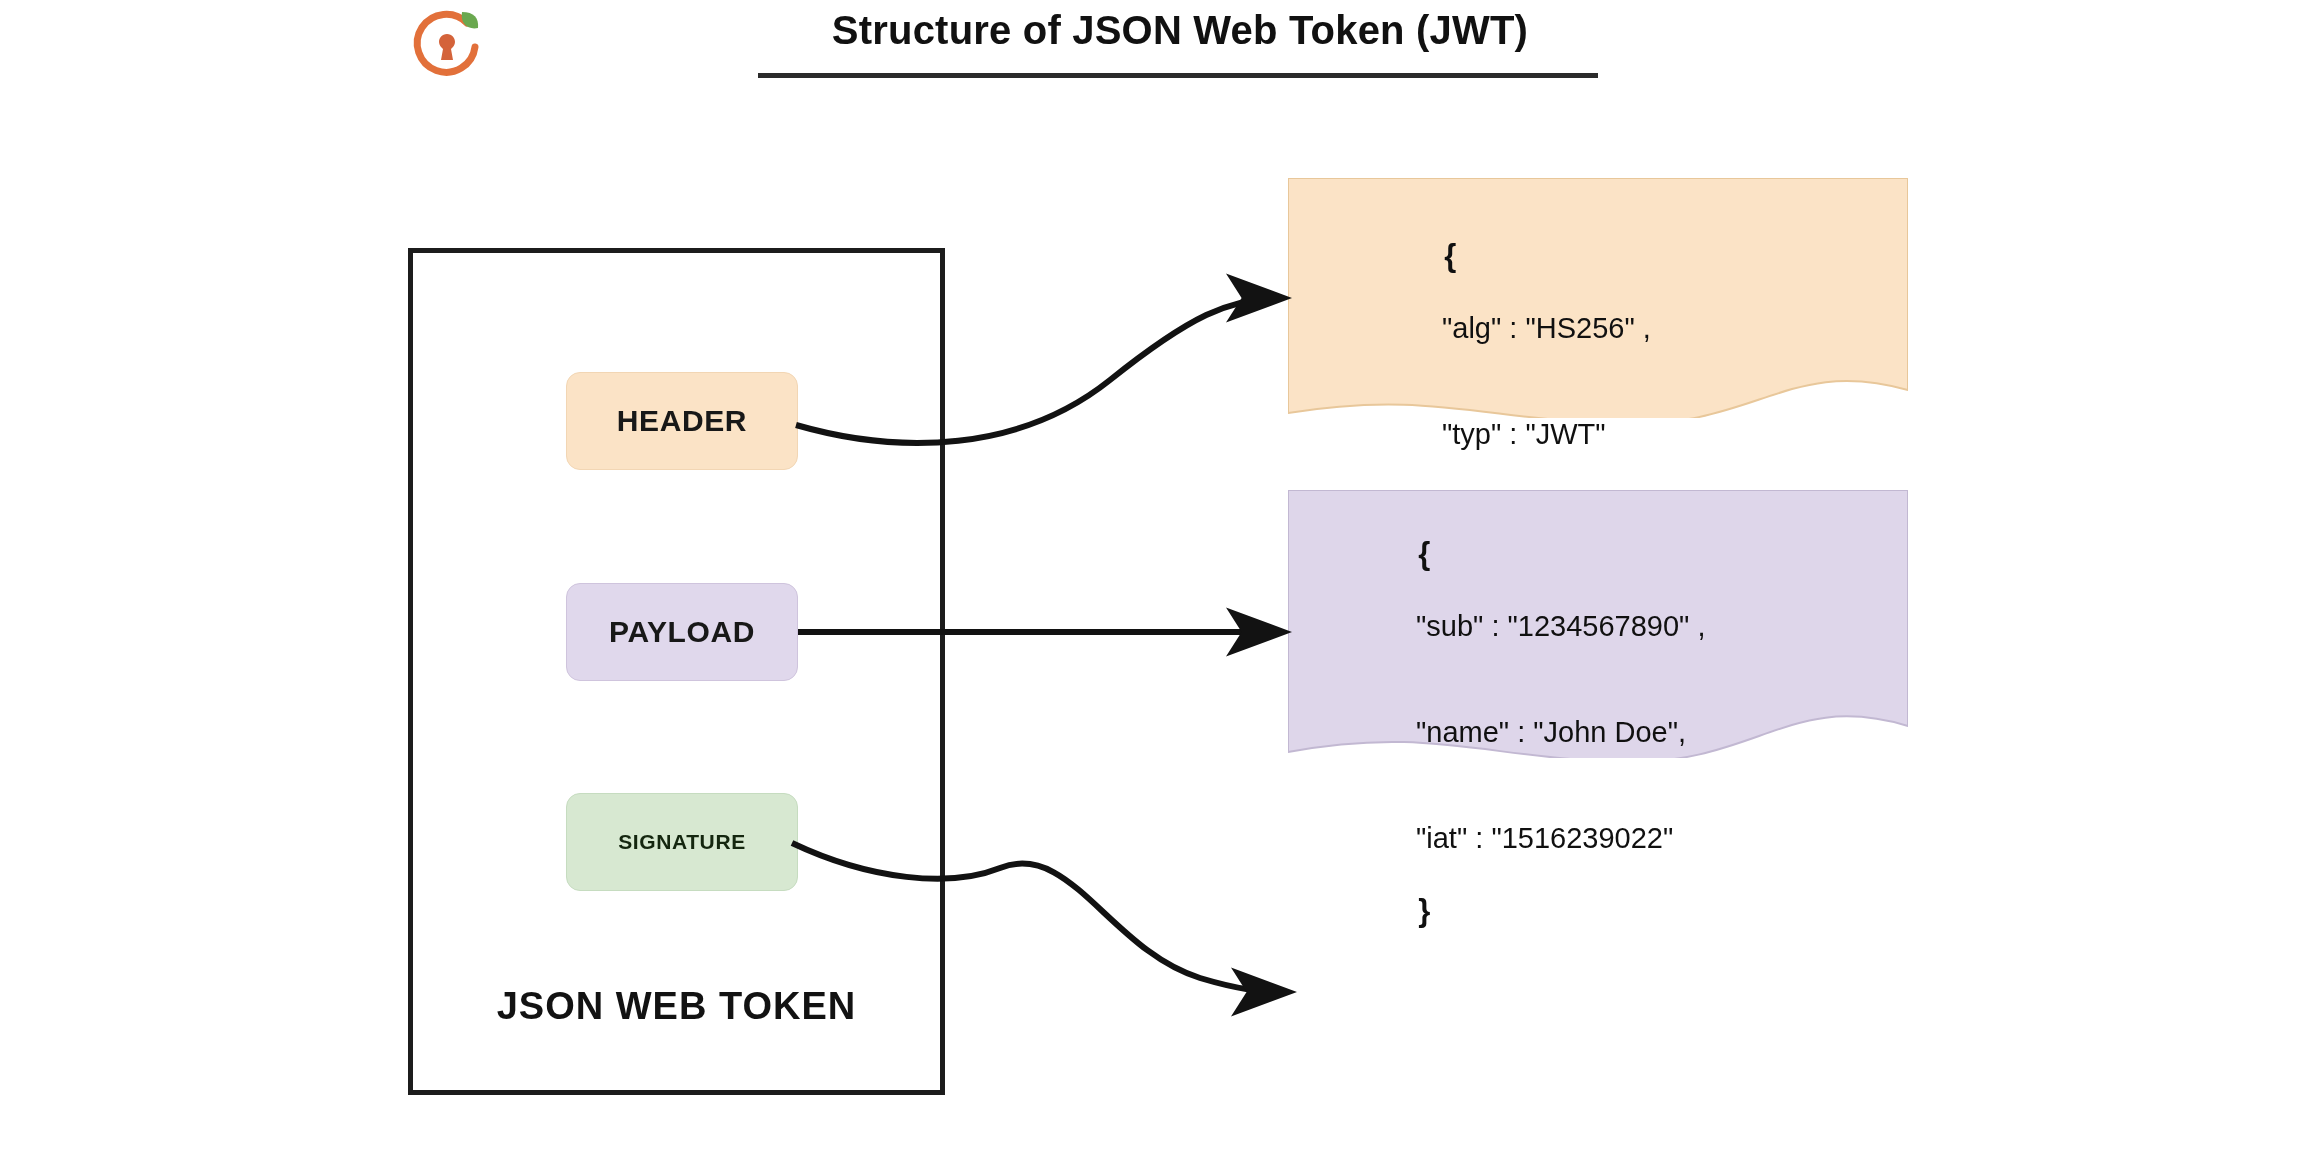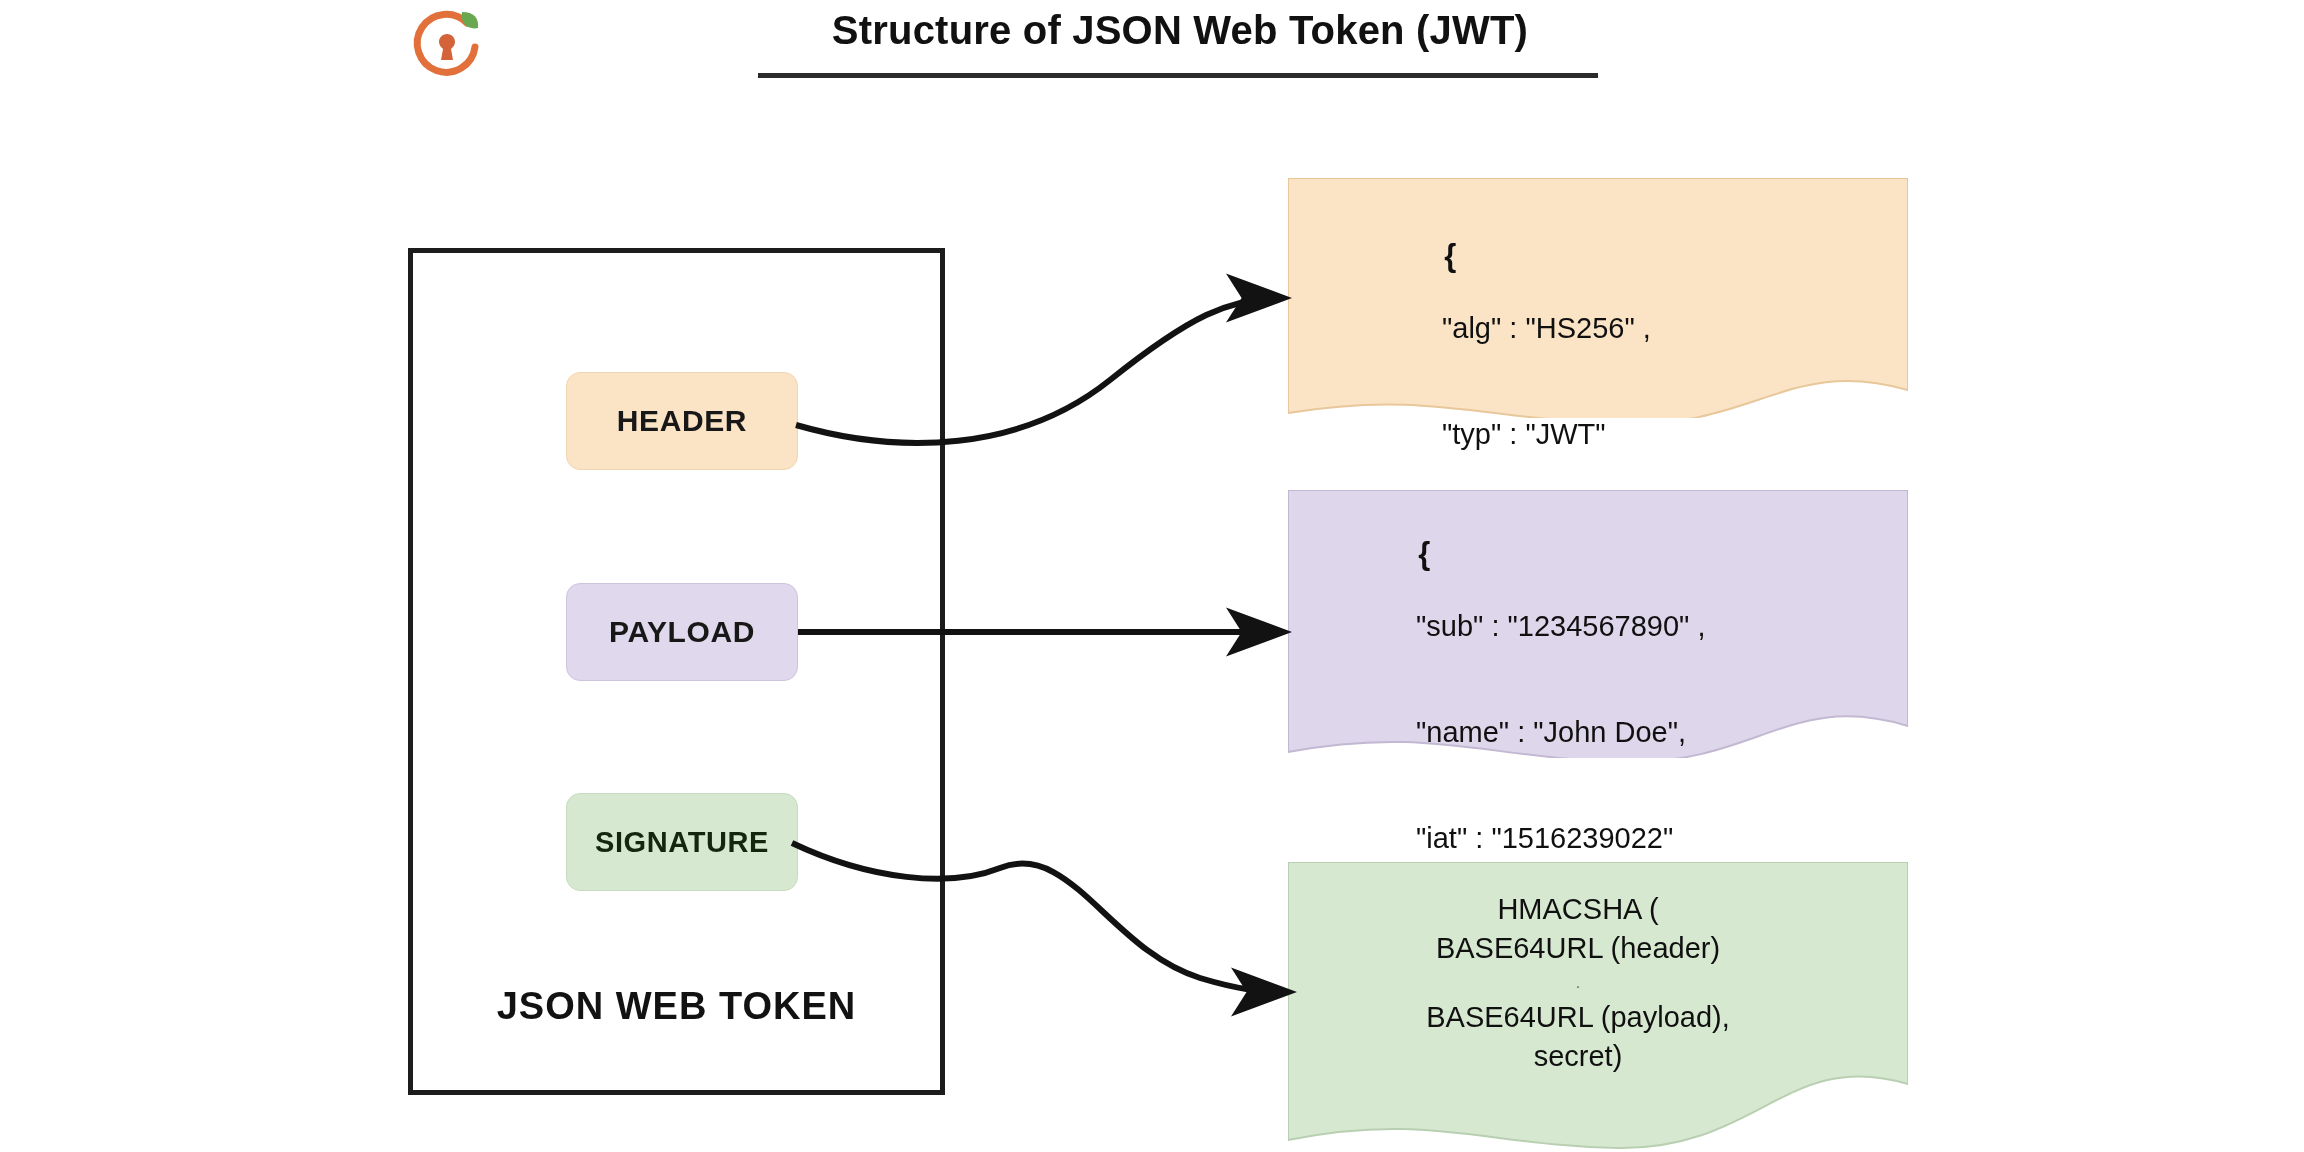--- a/index.html
+++ b/index.html
@@ -105,21 +105,21 @@
     background: #e0d8ec;
     border: 1.5px solid #cfc4dd;
     color: #181818;
   }
   #chip-signature {
     left: 566px;
     top: 793px;
     background: #d7e8d1;
     border: 1.5px solid #c6dcc0;
     color: #14260f;
-    font-size: 29px;
+    font-size: 21px;
   }
 
   
   .json-panel {
     position: absolute;
     width: 620px;
   }
   .json-panel .panel-shape {
     position: absolute;
     left: 0; top: 0;
@@ -228,32 +228,20 @@
     </svg>
     <div class="panel-text code-block">
       <span class="brace">{</span>
       <span class="indent-1">"sub" : "1234567890" ,</span>
       <span class="indent-1">"name" : "John Doe",</span>
       <span class="indent-1">"iat" : "1516239022"</span>
       <span class="brace">}</span>
     </div>
   </div>
 
-  <div class="json-panel" id="panel-signature">
-    <svg class="panel-shape" viewBox="0 0 620 290" preserveAspectRatio="none" xmlns="http://www.w3.org/2000/svg">
-      <path d="M0 0 H620 V222 C500 186 470 288 330 286 C200 284 140 250 0 278 Z" fill="#d7e8d1" stroke="#b9cfb2" stroke-width="2"></path>
-    </svg>
-    <div class="panel-text">
-      <span class="sig-line">HMACSHA (</span>
-      <span class="sig-line">BASE64URL (header)</span>
-      <span class="sig-dot">.</span>
-      <span class="sig-line">BASE64URL (payload),</span>
-      <span class="sig-line">secret)</span>
-    </div>
-  </div>
 
   <svg id="connectors" viewBox="0 0 2304 1152" xmlns="http://www.w3.org/2000/svg">
     <defs>
       <marker id="arrowhead" markerWidth="11" markerHeight="9" refX="9" refY="4.5" orient="auto" markerUnits="strokeWidth">
         <path d="M0,0.4 L11,4.5 L0,8.6 L2.6,4.5 Z" fill="#121212"></path>
       </marker>
     </defs>
 
     <path d="M796 425 C 900 455 1020 452 1110 380 C 1190 316 1230 298 1280 298" fill="none" stroke="#121212" stroke-width="6" marker-end="url(#arrowhead)"></path>
 

